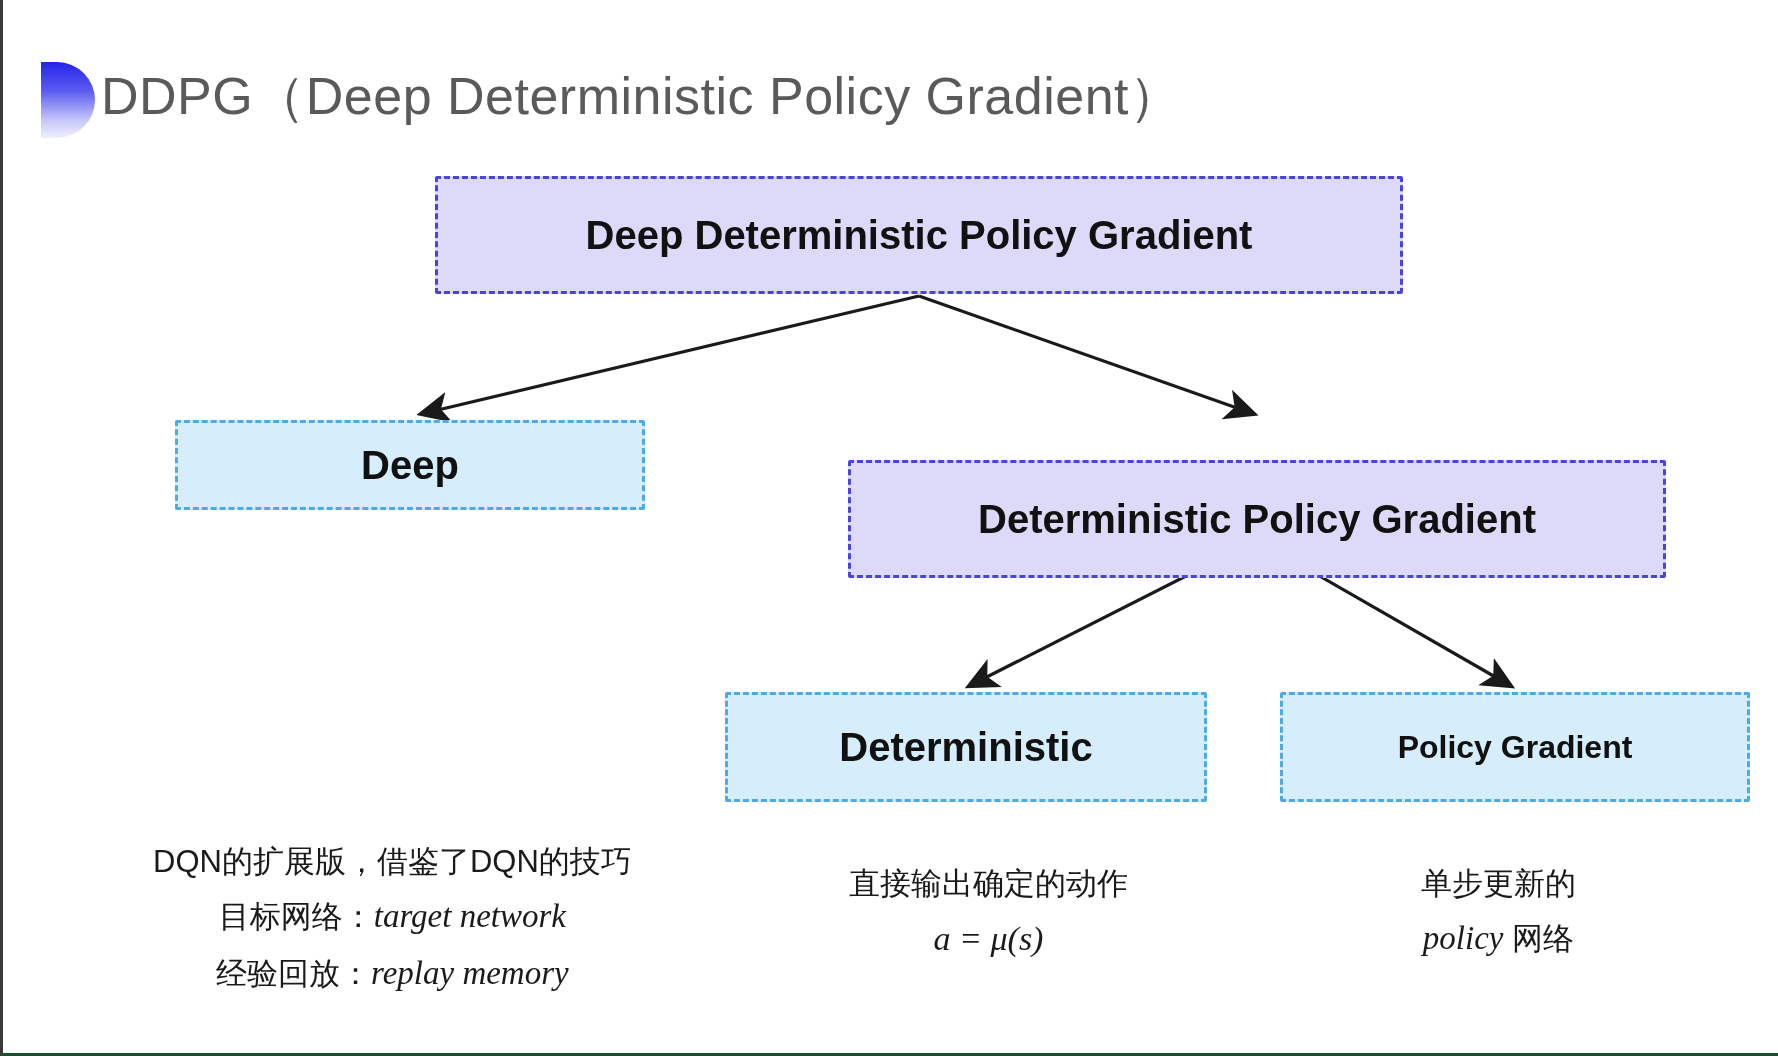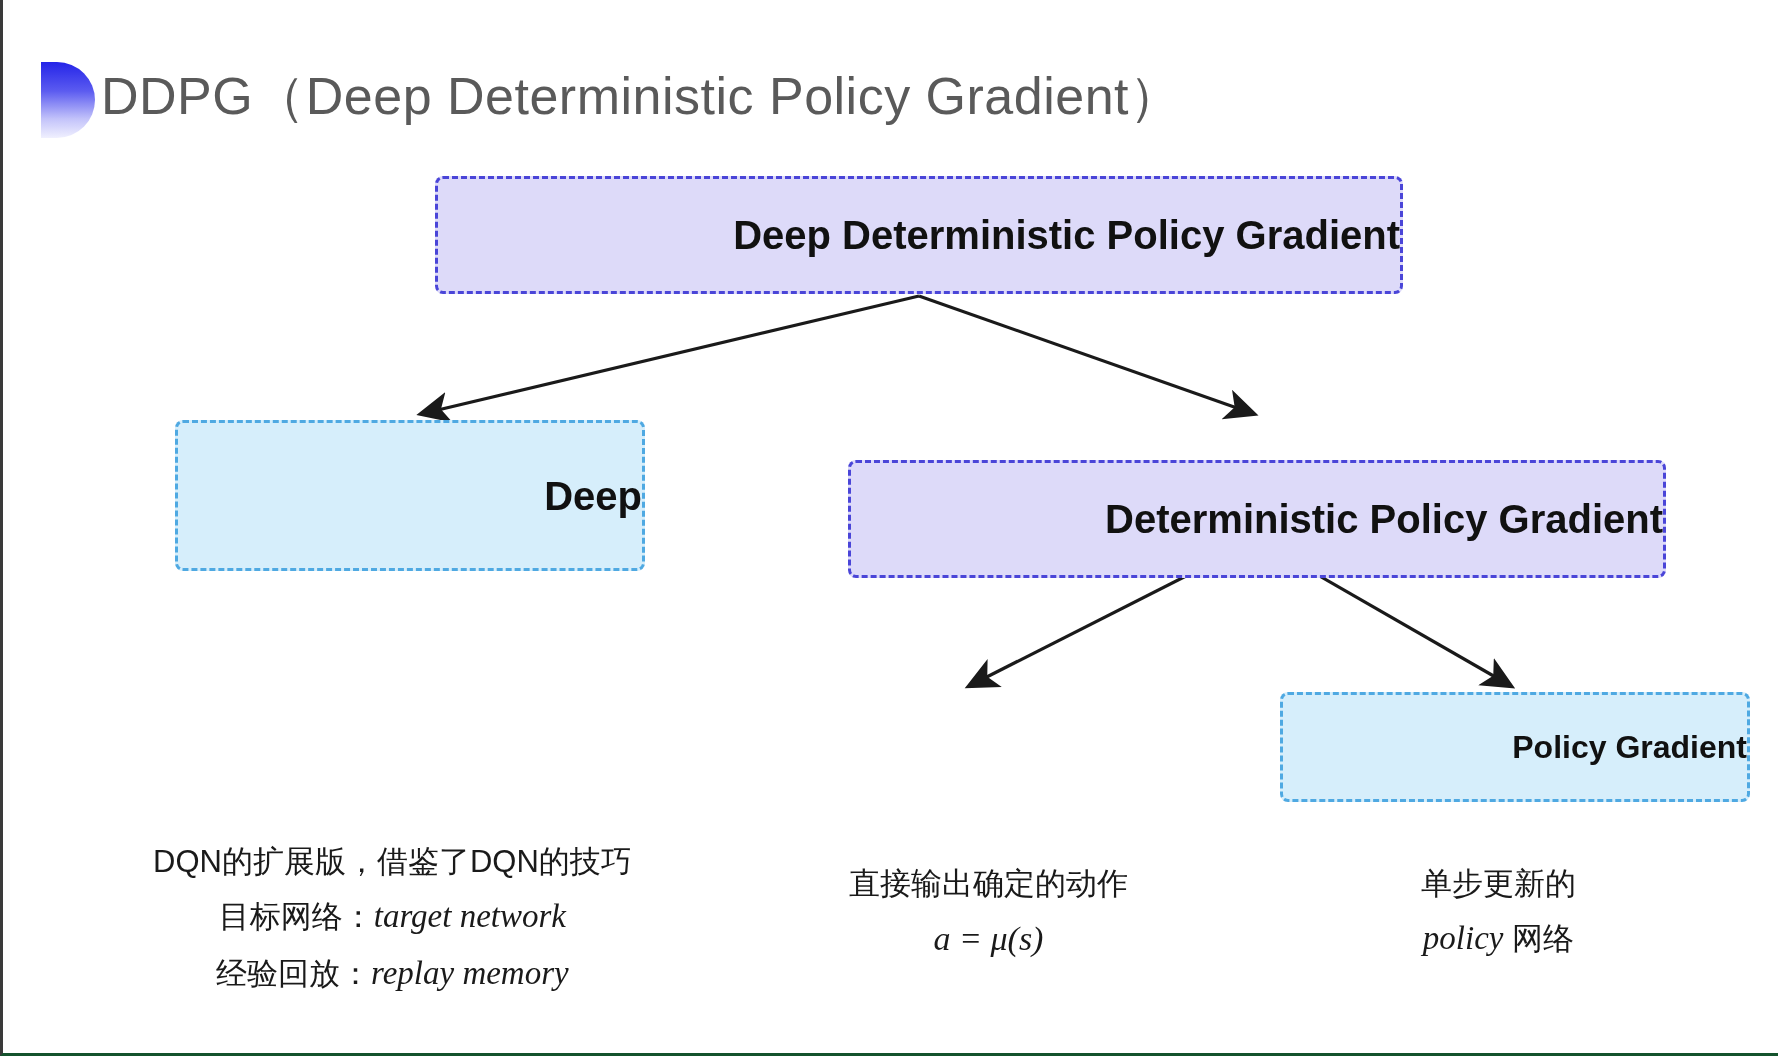--- a/index.html
+++ b/index.html
@@ -44,40 +44,40 @@
     color: #5a5a5a;
     letter-spacing: 0.5px;
     white-space: nowrap;
     line-height: 1.18;
   }
 
   
   .node {
     position: absolute;
     box-sizing: border-box;
-    border-radius: 8px;
+    border-radius: 2px;
     display: flex;
     align-items: center;
-    justify-content: flex-end;
+    justify-content: center;
     text-align: center;
     color: #111111;
     font-weight: 600;
     line-height: 1.15;
   }
   .node.purple {
     background: #dddaf9;
     border: 3px dashed #4a45d8;
   }
   .node.cyan {
     background: #d6eefb;
     border: 3px dashed #4fa9e2;
   }
 
   #node-root   { left: 432px; top: 176px; width: 968px; height: 118px; font-size: 40px; }
-  #node-deep   { left: 172px; top: 420px; width: 470px; height: 151px; font-size: 40px; }
+  #node-deep   { left: 172px; top: 420px; width: 470px; height: 90px; font-size: 40px; }
   #node-dpg    { left: 845px; top: 420px; width: 818px; height: 118px; font-size: 40px; margin-top: 40px; }
   #node-det    { left: 722px; top: 692px; width: 482px; height: 110px; font-size: 40px; }
   #node-pg     { left: 1277px; top: 692px; width: 470px; height: 110px; font-size: 32px; }
 
   
   #arrows {
     position: absolute;
     left: 0;
     top: 0;
     width: 1778px;
@@ -136,20 +136,23 @@
 
   <div class="node purple" id="node-root">
     <span>Deep Deterministic Policy Gradient</span>
   </div>
   <div class="node cyan" id="node-deep">
     <span>Deep</span>
   </div>
   <div class="node purple" id="node-dpg">
     <span>Deterministic Policy Gradient</span>
   </div>
+  <div class="node cyan" id="node-det">
+    <span>Deterministic</span>
+  </div>
   <div class="node cyan" id="node-pg">
     <span>Policy Gradient</span>
   </div>
 
   <div class="note" id="note-deep">
     <span class="line l1">DQN的扩展版，借鉴了DQN的技巧</span>
     <span class="line l2"><span>目标网络：</span><span class="mono-it">target network</span></span>
     <span class="line l3"><span>经验回放：</span><span class="mono-it">replay memory</span></span>
   </div>
 

